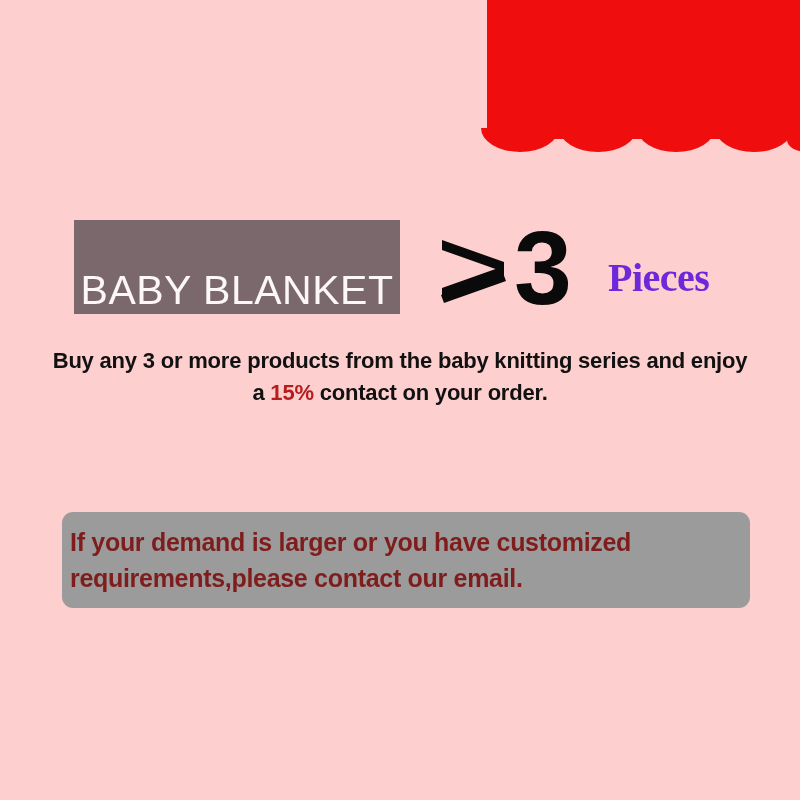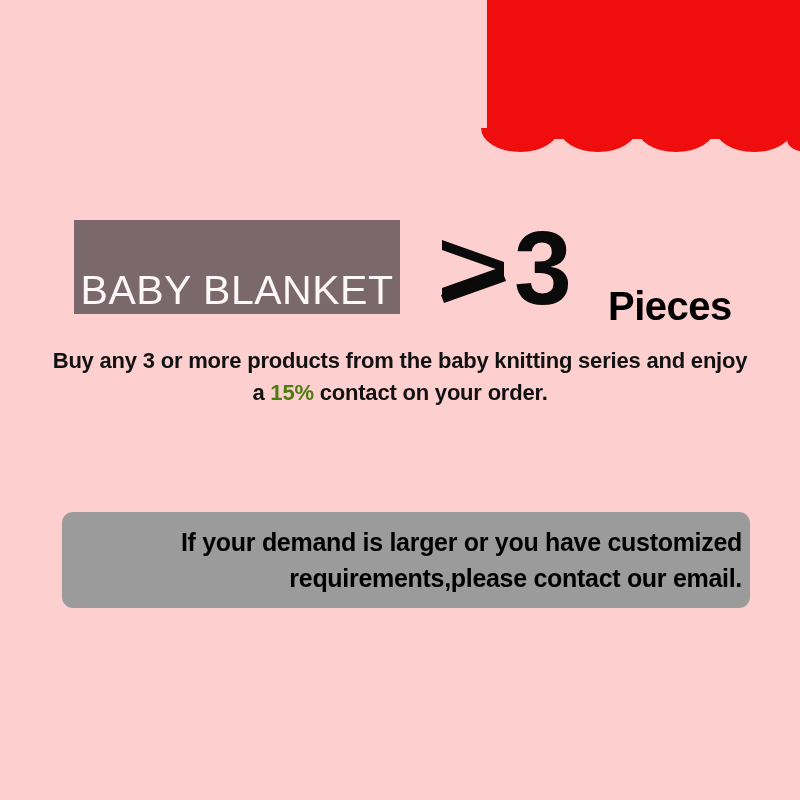--- a/index.html
+++ b/index.html
@@ -97,70 +97,70 @@
     font-family: "Liberation Sans", sans-serif;
     font-weight: bold;
     font-size: 104px;
     line-height: 104px;
     color: #0a0a0a;
     letter-spacing: -2px;
   }
   #quantity-unit {
     position: absolute;
     left: 176px;
-    top: 68px;
-    font-family: Liberation Sans, sans-serif;
+    top: 40px;
+    font-family: Liberation Serif, serif;
     font-weight: bold;
     font-size: 40px;
     line-height: 40px;
-    color: #000000;
+    color: #6d28d9;
     letter-spacing: -0.5px;
     white-space: nowrap;
   }
 
   
   #offer-description {
     position: absolute;
     left: 50px;
     top: 345px;
     width: 700px;
     text-align: center;
     font-family: "Liberation Sans", sans-serif;
     font-weight: bold;
     font-size: 22px;
     line-height: 32px;
     color: #111111;
     letter-spacing: -0.2px;
   }
   #offer-description .accent {
-    color: #4d7c0f;
+    color: #b91c1c;
     margin-top: 19px;
   }
 
   
   #contact-notice {
     position: absolute;
     left: 62px;
     top: 512px;
     width: 688px;
     height: 96px;
     background: #9b9b9b;
     border-radius: 11px;
     display: flex;
     align-items: center;
     justify-content: center;
   }
   #contact-notice-text {
     width: 672px;
-    text-align: right;
+    text-align: left;
     font-family: "Liberation Sans", sans-serif;
     font-weight: bold;
     font-size: 25px;
     line-height: 36px;
-    color: #000000;
+    color: #7f1d1d;
     letter-spacing: -0.3px;
   }
 </style>
 </head>
 <body>
 
 <div id="promo-banner">
 
   <div id="discount-ribbon">
     <div class="ribbon-block"></div>

